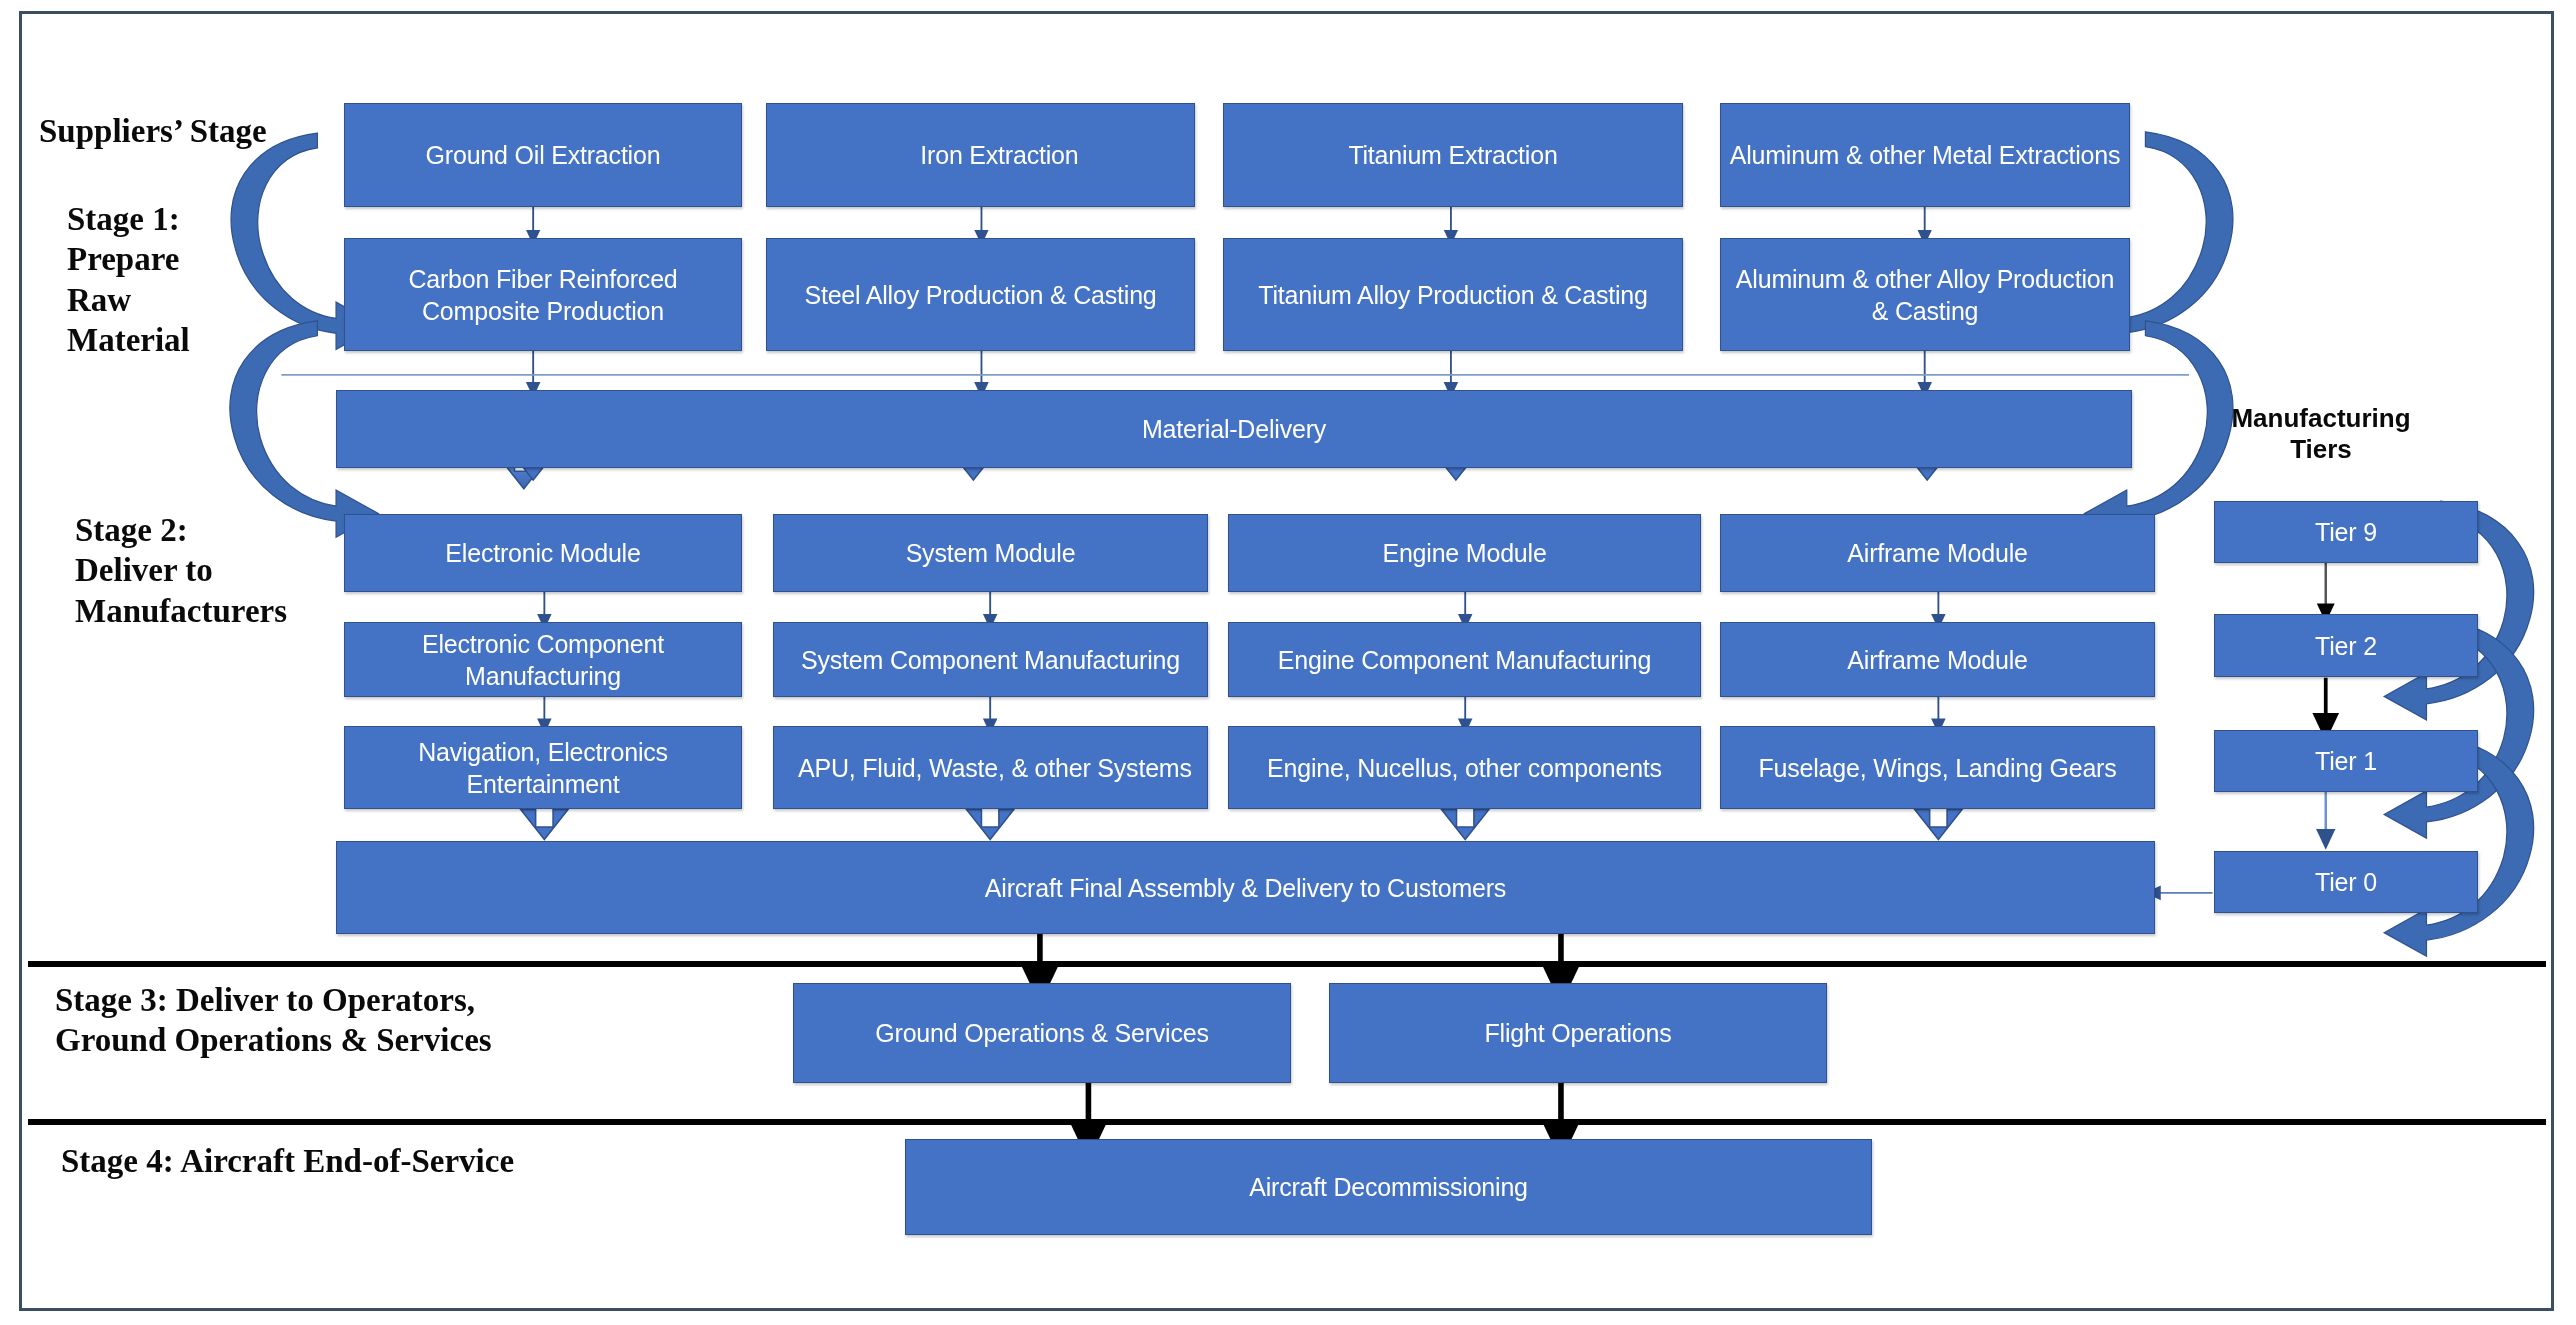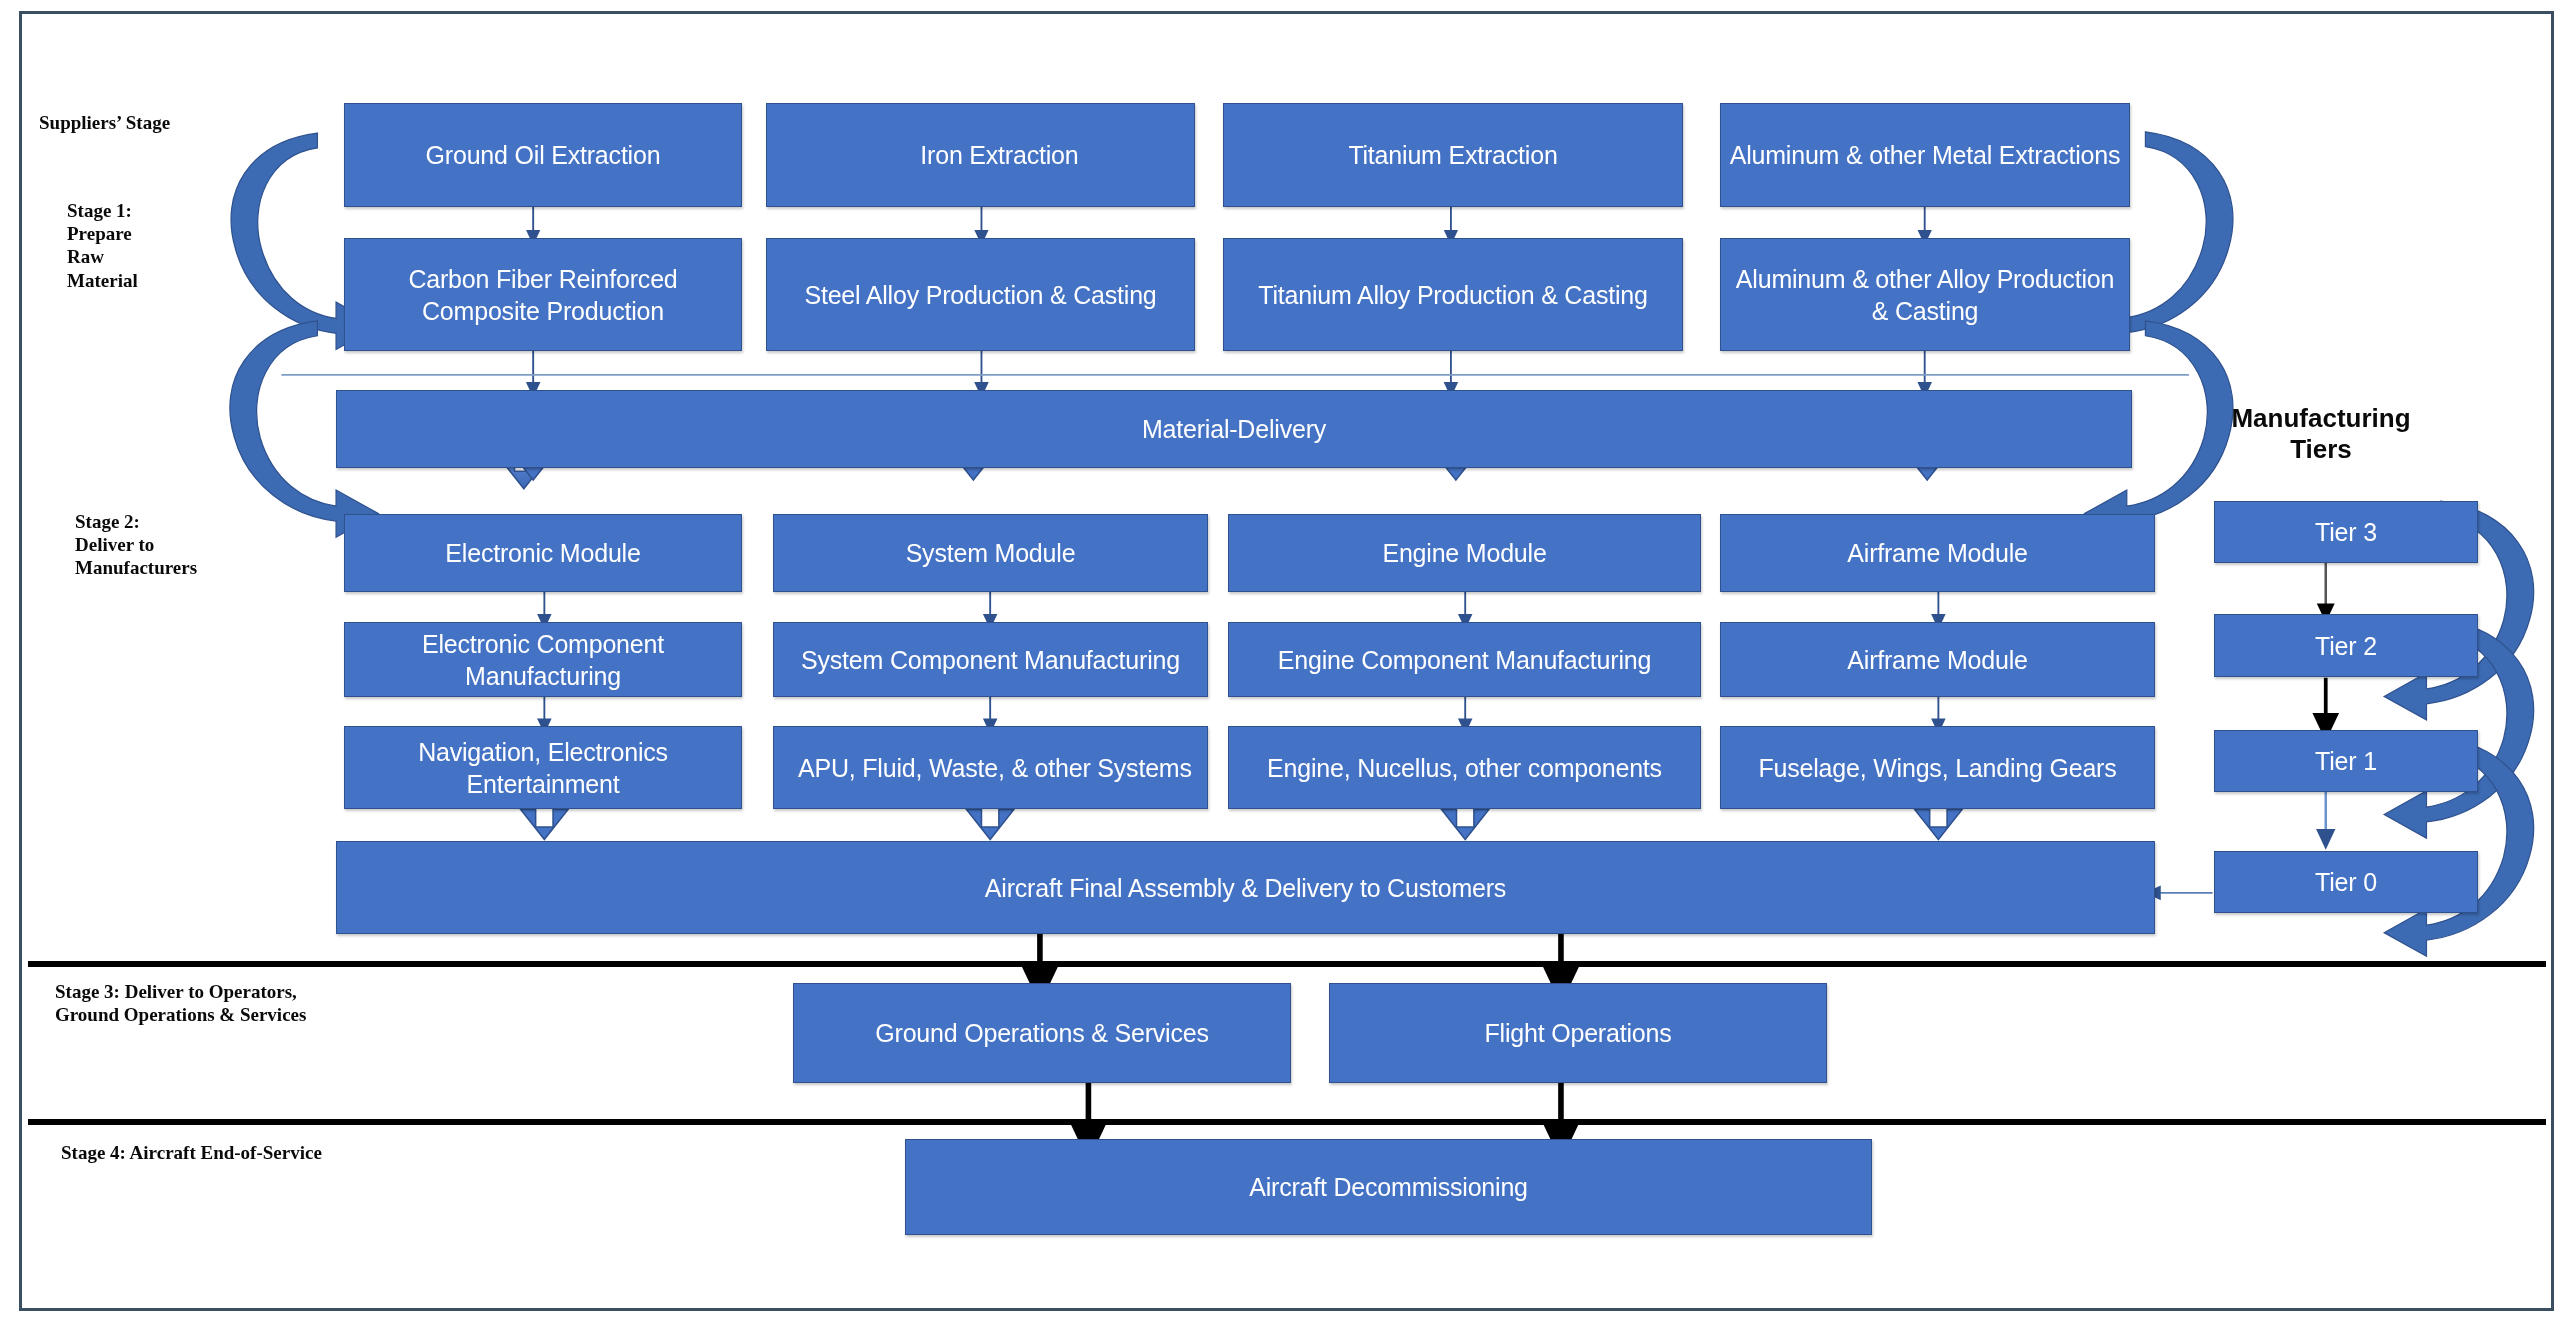--- a/index.html
+++ b/index.html
@@ -27,21 +27,21 @@
     padding:2.5px 6.2px;
     box-shadow:1.2px 1.9px 2.5px rgba(0,0,0,0.22);
   }
 
   
   .stage-label{
     position:absolute;
     font-family:"Liberation Serif",serif;
     font-weight:bold;
     color:#0a0a0a;
-    font-size:19px;
+    font-size:33px;
     line-height:1.22;
     white-space:pre-line;
   }
   .tier-label{
     position:absolute;
     font-family:"Liberation Sans",sans-serif;
     font-weight:bold;
     color:#0a0a0a;
     font-size:26px;
     line-height:1.18;
@@ -240,21 +240,21 @@
   <div class="box" style="left:1228px;top:622px;width:473px;height:75px;">Engine Component Manufacturing</div>
   <div class="box" style="left:1720px;top:622px;width:435px;height:75px;">Airframe Module</div>
 
   <div class="box" style="left:344px;top:726px;width:398px;height:83px;">Navigation, Electronics Entertainment</div>
   <div class="box" style="left:773px;top:726px;width:435px;height:83px;padding-left:15px;">APU, Fluid, Waste, &amp; other Systems</div>
   <div class="box" style="left:1228px;top:726px;width:473px;height:83px;">Engine, Nucellus, other components</div>
   <div class="box" style="left:1720px;top:726px;width:435px;height:83px;">Fuselage, Wings, Landing Gears</div>
 
   <div class="box" style="left:336px;top:841px;width:1819px;height:93px;">Aircraft Final Assembly &amp; Delivery to Customers</div>
 
-  <div class="box" style="left:2214px;top:501px;width:264px;height:62px;">Tier 3</div>
+  <div class="box" style="left:2214px;top:501px;width:264px;height:62px;">Tier 9</div>
   <div class="box" style="left:2214px;top:614px;width:264px;height:63px;">Tier 2</div>
   <div class="box" style="left:2214px;top:730px;width:264px;height:62px;">Tier 1</div>
   <div class="box" style="left:2214px;top:851px;width:264px;height:62px;">Tier 0</div>
 
   <div class="box" style="left:793px;top:983px;width:498px;height:100px;">Ground  Operations &amp;  Services</div>
   <div class="box" style="left:1329px;top:983px;width:498px;height:100px;">Flight Operations</div>
 
   <div class="box" style="left:905px;top:1139px;width:967px;height:96px;">Aircraft Decommissioning</div>
 
 </div>

